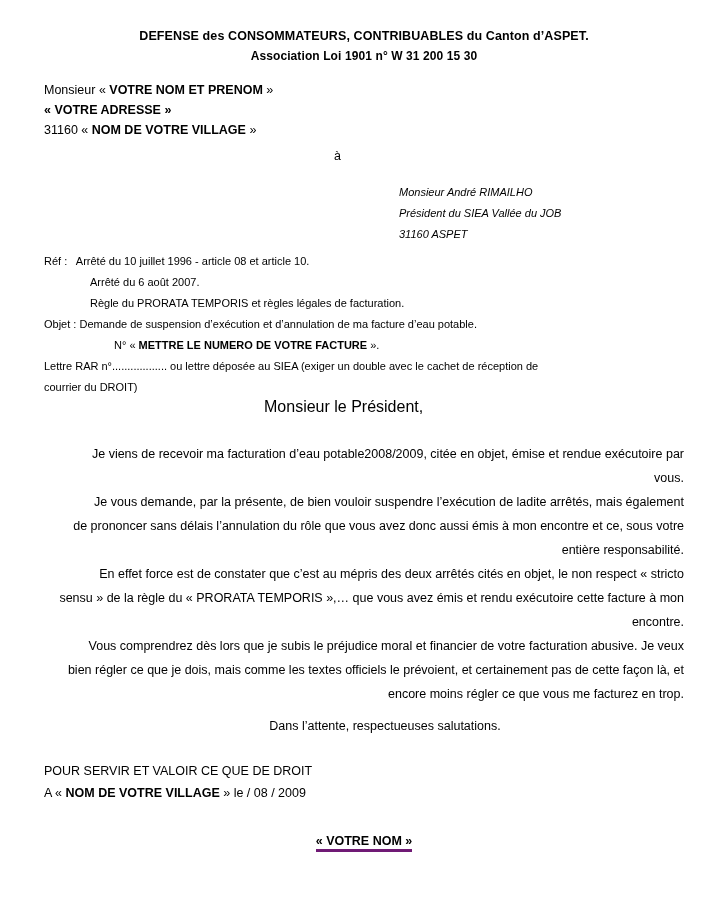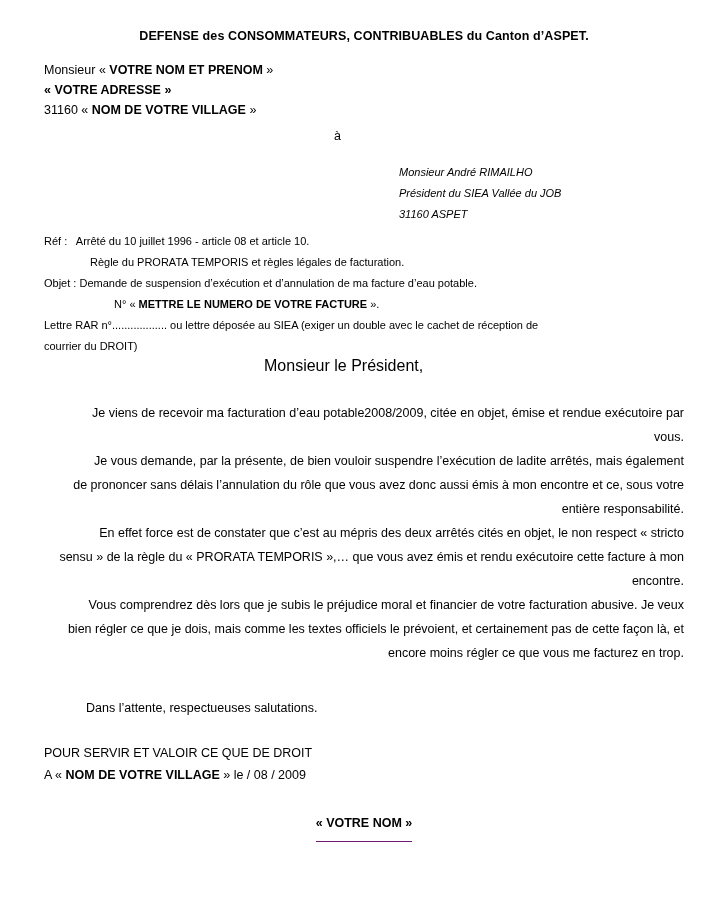--- a/index.html
+++ b/index.html
@@ -74,64 +74,67 @@
     font-size: 12.5px;
     line-height: 24px;
     text-align: right;
   }
   .body-txt p {
     margin: 0 0 0 0;
     text-indent: 42px;
   }
   .body-txt p + p { margin-top: 0px; }
   .closing {
-    margin-top: 31px;
+    margin-top: 8px;
     font-size: 12.5px;
     line-height: 24px;
     text-indent: 42px;
+    text-align: center;
   }
   .servir {
     margin-top: 22px;
     font-size: 12.5px;
     line-height: 22px;
   }
   .nomvillage { font-weight: bold; }
   .sig-name {
     margin-top: 30px;
     text-align: center;
     font-weight: bold;
     font-size: 12.5px;
   }
-  .sig-name span { border-bottom: 1px solid #701a75; padding-bottom: 11px; }
+  .sig-name span { border-bottom: 3px solid #701a75; padding-bottom: 1px; }
 </style>
 </head>
 <body>
 
 <div class="page">
 
   <div class="hdr">
     <div>DEFENSE des CONSOMMATEURS, CONTRIBUABLES du Canton d’ASPET.</div>
+    <div class="line2">Association Loi 1901 n° W 31 200 15 30</div>
   </div>
 
   <div class="block sender">
     <div class="ln"><span>Monsieur « </span><span class="bold">VOTRE NOM ET PRENOM</span><span> »</span></div>
     <div class="ln bold">« VOTRE ADRESSE »</div>
     <div class="ln"><span>31160 « </span><span class="bold">NOM DE VOTRE VILLAGE</span><span> »</span></div>
   </div>
 
   <div class="a-mark">à</div>
 
   <div class="recipient">
     <div>Monsieur André RIMAILHO</div>
     <div>Président du SIEA Vallée du JOB</div>
     <div>31160 ASPET</div>
   </div>
 
   <div class="refblock">
     <div><span>Réf :</span>&nbsp;&nbsp; <span>Arrêté du 10 juillet 1996 - article 08  et article 10.</span></div>
+    <div class="indent1">Arrêté du 6 août 2007.</div>
     <div class="indent2">Règle du PRORATA TEMPORIS et règles légales de facturation.</div>
     <div>Objet : Demande de suspension d’exécution et d’annulation de ma facture d’eau potable.</div>
     <div class="indent3"><span>N° « </span><span class="bold">METTRE LE NUMERO DE VOTRE FACTURE</span><span> ».</span></div>
     <div>Lettre RAR n°.................. ou lettre déposée au SIEA (exiger un double avec le cachet de réception de</div>
     <div>courrier du DROIT)</div>
   </div>
 
   <div class="salute">Monsieur le Président,</div>
 
   <div class="body-txt">

